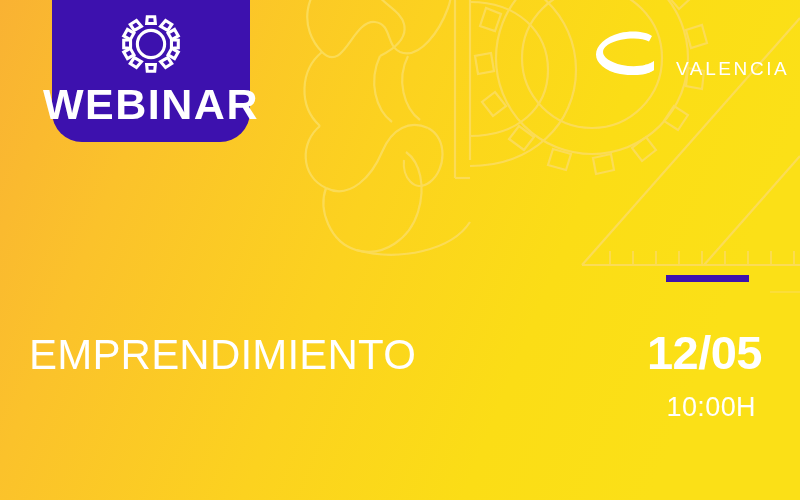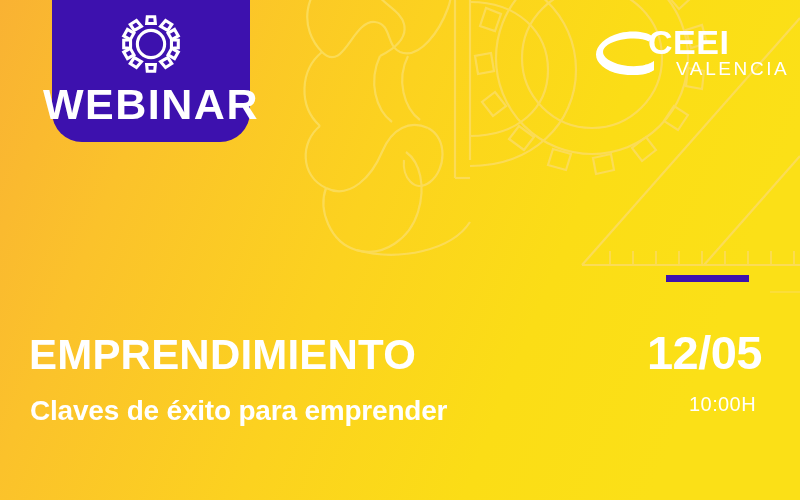--- a/index.html
+++ b/index.html
@@ -101,21 +101,21 @@
     letter-spacing: 2.0px;
     line-height: 1;
     white-space: nowrap;
   }
   .title {
     position: absolute;
     left: 29px;
     top: 334px;
     color: #ffffff;
     font-size: 42px;
-    font-weight: bold;
+    font-weight: normal;
     letter-spacing: 0.2px;
     line-height: 1;
     white-space: nowrap;
   }
   .subtitle {
     position: absolute;
     left: 30px;
     top: 397px;
     color: #ffffff;
     font-size: 28px;
@@ -143,21 +143,21 @@
     font-weight: 600;
     letter-spacing: -0.5px;
     line-height: 1;
     white-space: nowrap;
   }
   .date-time {
     position: absolute;
     right: 44px;
     top: 394px;
     color: #ffffff;
-    font-size: 20px;
+    font-size: 27px;
     font-weight: 500;
     letter-spacing: 0.4px;
     line-height: 1;
     white-space: nowrap;
   }
 </style>
 </head>
 <body>
 
 <div id="poster">
@@ -286,24 +286,22 @@
                  C 37 45.5, 52 44, 58 39
                  L 58 30
                  C 52 35, 38 36.5, 26 34
                  C 14 31.5, 7 26, 7 21
                  C 7 16, 14 11, 25 8.8
                  C 35 6.8, 47 7, 53 10.5
                  Z"></path>
         <path d="M 58 30 L 58 39 C 56 40.5, 53 41.8, 49 42.7 L 49 33.8 C 53 32.9, 56 31.5, 58 30 Z" opacity="0.55"></path>
       </svg>
     </span>
-    <span class="logo-name">CEEI</span>
     <span class="logo-sub">VALENCIA</span>
   </div>
 
   <div class="title">EMPRENDIMIENTO</div>
-  <div class="subtitle">Claves de éxito para emprender</div>
 
   <div class="date-rule"></div>
   <div class="date-main">12/05</div>
   <div class="date-time">10:00H</div>
 
 </div>
 
 </body></html>

